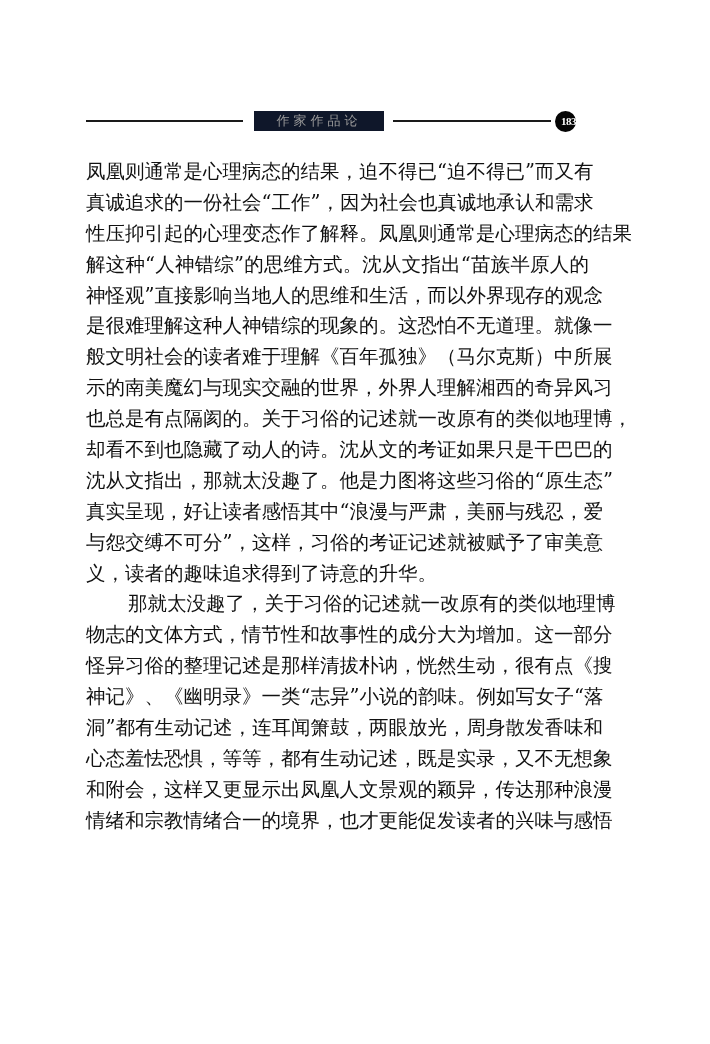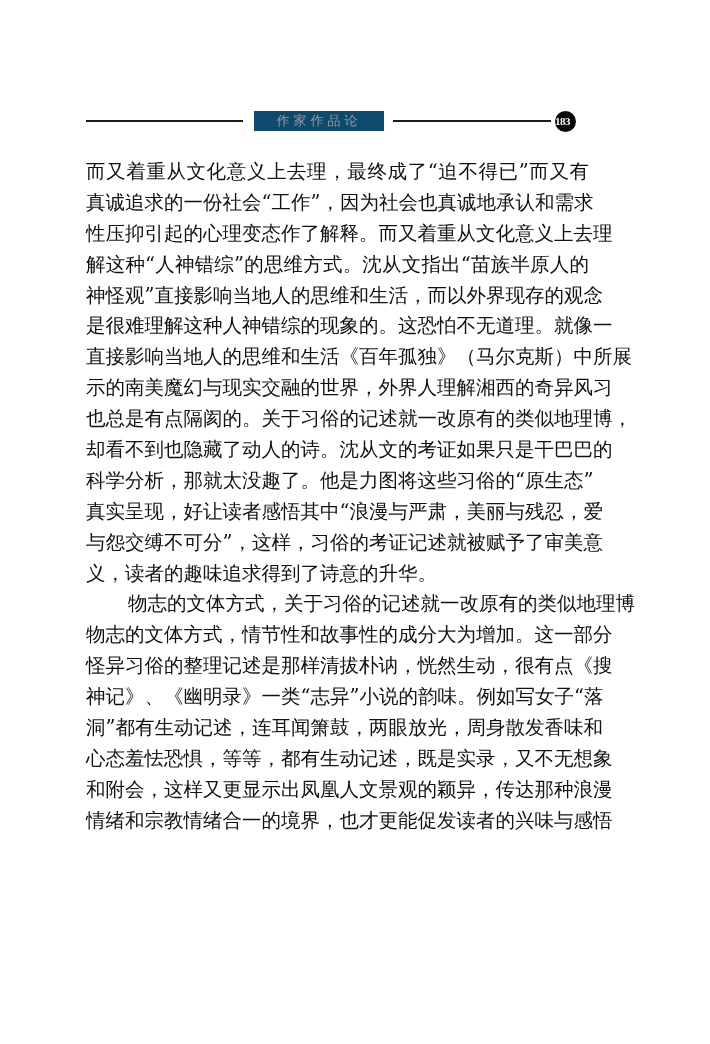--- a/index.html
+++ b/index.html
@@ -5,25 +5,25 @@
   html, body { margin: 0; padding: 0; background: #ffffff; }
   body { width: 710px; height: 1044px; position: relative; overflow: hidden;
          font-family: "DejaVu Serif", "Liberation Serif", serif; color: #111; }
   .page { position: absolute; left: 0; top: 0; width: 710px; height: 1044px; background: #fff; }
 
   .running-head { position: absolute; left: 0; top: 0; width: 710px; height: 140px; }
   .rule { position: absolute; height: 2px; background: #1a1a1a; top: 120px; }
   .rule.left { left: 86px; width: 157px; }
   .rule.right { left: 393px; width: 158px; }
   .head-box { position: absolute; left: 254px; top: 111px; width: 130px; height: 20px;
-              background: #0c4a6e; color: #9a9a9a; font-size: 13px; line-height: 20px;
+              background: #0f172a; color: #9a9a9a; font-size: 13px; line-height: 20px;
               text-align: center; letter-spacing: 4px; font-family: "Liberation Serif", serif; }
   .page-num { position: absolute; left: 555px; top: 111px; width: 21px; height: 21px;
               border-radius: 50%; background: #050505; color: #fff; font-size: 11px;
-              line-height: 21px; text-align: left; font-weight: bold;
+              line-height: 21px; text-align: right; font-weight: bold;
               font-family: "Liberation Serif", serif; letter-spacing: -0.5px; }
 
   .body-text { position: absolute; left: 86px; top: 157px; width: 503px; }
   .line { display: block; height: 30.9px; line-height: 30.9px; font-size: 19.5px;
           text-align: justify; text-align-last: justify; white-space: nowrap;
           overflow: visible; }
   .line.last { text-align-last: left; }
   .line.indent { padding-left: 42px; }
 </style>
 </head>
@@ -31,35 +31,35 @@
 
 <div class="page">
   <div class="running-head">
     <div class="rule left"></div>
     <div class="head-box">作家作品论</div>
     <div class="rule right"></div>
     <div class="page-num">183</div>
   </div>
 
   <div class="body-text" id="body-text">
-      <span class="line">而又着重从文化意义上去理，最终成了“迫不得已”而又有</span>
+      <span class="line">凤凰则通常是心理病态的结果，迫不得已“迫不得已”而又有</span>
       <span class="line">真诚追求的一份社会“工作”，因为社会也真诚地承认和需求</span>
-      <span class="line">性压抑引起的心理变态作了解释。而又着重从文化意义上去理</span>
+      <span class="line">性压抑引起的心理变态作了解释。凤凰则通常是心理病态的结果</span>
       <span class="line">解这种“人神错综”的思维方式。沈从文指出“苗族半原人的</span>
       <span class="line">神怪观”直接影响当地人的思维和生活，而以外界现存的观念</span>
       <span class="line">是很难理解这种人神错综的现象的。这恐怕不无道理。就像一</span>
-      <span class="line">直接影响当地人的思维和生活《百年孤独》（马尔克斯）中所展</span>
+      <span class="line">般文明社会的读者难于理解《百年孤独》（马尔克斯）中所展</span>
       <span class="line">示的南美魔幻与现实交融的世界，外界人理解湘西的奇异风习</span>
       <span class="line">也总是有点隔阂的。关于习俗的记述就一改原有的类似地理博，</span>
       <span class="line">却看不到也隐藏了动人的诗。沈从文的考证如果只是干巴巴的</span>
-      <span class="line">科学分析，那就太没趣了。他是力图将这些习俗的“原生态”</span>
+      <span class="line">沈从文指出，那就太没趣了。他是力图将这些习俗的“原生态”</span>
       <span class="line">真实呈现，好让读者感悟其中“浪漫与严肃，美丽与残忍，爱</span>
       <span class="line">与怨交缚不可分”，这样，习俗的考证记述就被赋予了审美意</span>
       <span class="line last">义，读者的趣味追求得到了诗意的升华。</span>
-      <span class="line indent">物志的文体方式，关于习俗的记述就一改原有的类似地理博</span>
+      <span class="line indent">那就太没趣了，关于习俗的记述就一改原有的类似地理博</span>
       <span class="line">物志的文体方式，情节性和故事性的成分大为增加。这一部分</span>
       <span class="line">怪异习俗的整理记述是那样清拔朴讷，恍然生动，很有点《搜</span>
       <span class="line">神记》、《幽明录》一类“志异”小说的韵味。例如写女子“落</span>
       <span class="line">洞”都有生动记述，连耳闻箫鼓，两眼放光，周身散发香味和</span>
       <span class="line">心态羞怯恐惧，等等，都有生动记述，既是实录，又不无想象</span>
       <span class="line">和附会，这样又更显示出凤凰人文景观的颖异，传达那种浪漫</span>
       <span class="line">情绪和宗教情绪合一的境界，也才更能促发读者的兴味与感悟</span>
     </div>
 </div>
 

